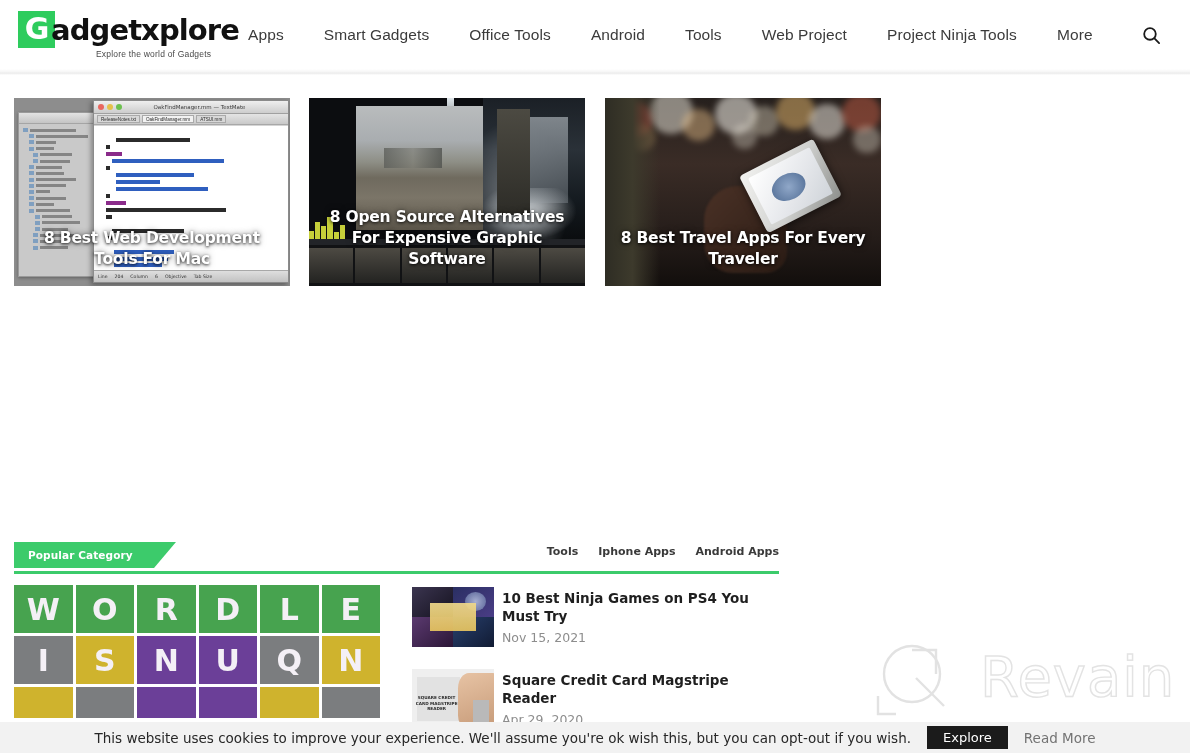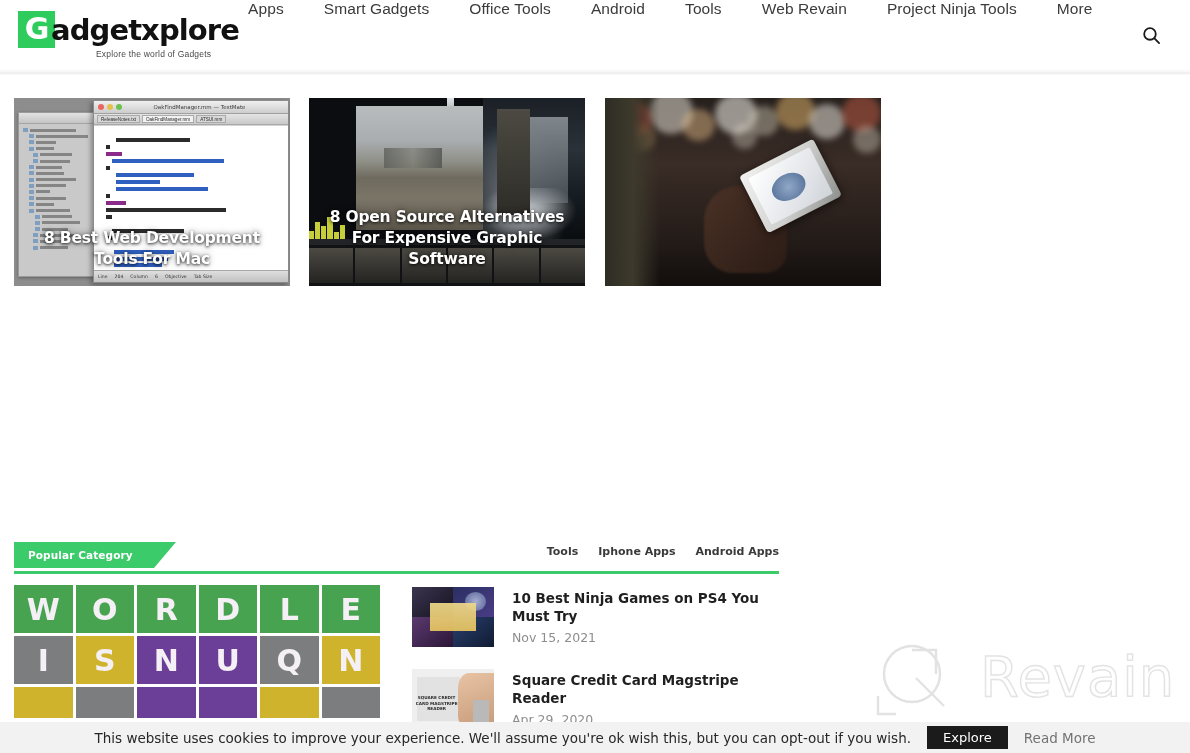--- a/index.html
+++ b/index.html
@@ -49,21 +49,21 @@
   .logo-tag {
     position: absolute; left: 78px; top: 38px;
     font-family: "Liberation Sans", sans-serif;
     font-size: 8.5px; color: #4a4a4a; letter-spacing: 0.2px;
     white-space: nowrap;
   }
 
   .nav {
     position: absolute; left: 248px; top: 0;
     height: 69px;
-    display: flex; gap: 0;
+    display: flex; align-items: center; gap: 0;
   }
   .nav-item {
     font-size: 15.5px; color: #3b3b3b;
     padding: 0 20px; white-space: nowrap;
     cursor: pointer; letter-spacing: 0.1px;
   }
   .nav-item:first-child { padding-left: 0; }
 
   .search-btn {
     position: absolute; right: 28px; top: 24px;
@@ -225,21 +225,21 @@
     font-family: "DejaVu Sans", sans-serif;
     font-size: 30px; font-weight: 700; color: #f4f0f6;
   }
   .w-green { background: #47a34f; }
   .w-gray  { background: #7b7d7f; }
   .w-yellow{ background: #cfb32d; }
   .w-purple{ background: #6b3f98; }
 
   
   .articles { position: absolute; left: 412px; top: 587px; width: 380px; }
-  .article { display: flex; gap: 18px; margin-bottom: 22px; cursor: pointer; }
+  .article { display: flex; gap: 8px; margin-bottom: 22px; cursor: pointer; }
   .art-thumb { width: 82px; height: 60px; flex: none; overflow: hidden; position: relative; background: #ddd; }
   .art-body { padding-top: 2px; }
   .art-title {
     font-family: "DejaVu Sans", sans-serif;
     font-size: 13.5px; font-weight: 700; color: #1f1f1f;
     line-height: 18px; max-width: 270px;
   }
   .art-date { font-size: 12.5px; color: #8d8d8d; margin-top: 5px; font-family: "DejaVu Sans", sans-serif; }
 
   
@@ -308,21 +308,21 @@
     <div class="logo-word">adgetxplore</div>
     <div class="logo-tag">Explore the world of Gadgets</div>
   </div>
 
   <nav class="nav">
     <span class="nav-item">Apps</span>
     <span class="nav-item">Smart Gadgets</span>
     <span class="nav-item">Office Tools</span>
     <span class="nav-item">Android</span>
     <span class="nav-item">Tools</span>
-    <span class="nav-item">Web Revain</span>
+    <span class="nav-item">Web Project</span>
     <span class="nav-item">Project Ninja Tools</span>
     <span class="nav-item">More</span>
   </nav>
 
   <div class="search-btn">
     <svg width="19" height="19" viewBox="0 0 20 20" fill="none" stroke="#1a1a1a" stroke-width="1.9">
       <circle cx="8.4" cy="8.4" r="6.1"></circle>
       <line x1="13.1" y1="13.1" x2="18" y2="18" stroke-linecap="round"></line>
     </svg>
   </div>
@@ -507,20 +507,21 @@
       <div class="bokeh" style="left:86%;top:-2%;width:14%;height:20%;background:#d4634a;opacity:.45"></div>
       <div class="bokeh" style="left:8%;top:14%;width:10%;height:14%;background:#caa26a;opacity:.35"></div>
       <div class="bokeh" style="left:46%;top:14%;width:9%;height:13%;background:#e9e4d6;opacity:.35"></div>
       <div class="bokeh" style="left:90%;top:15%;width:10%;height:14%;background:#efeadb;opacity:.35"></div>
       <div class="bk-arm"></div>
       <div class="bk-hand"></div>
       <div class="bk-phone">
           <div class="bk-screen"></div>
         </div>
     </div>
+    <div class="card-title">8 Best Travel Apps For Every Traveler</div>
   </div>
 </div>
 
 <div class="popcat">
   <div class="popcat-tab">
     <span class="popcat-tab-label">Popular Category</span>
   </div>
   <div class="popcat-wedge"></div>
   <div class="popcat-links">
     <span class="popcat-link">Tools</span>

